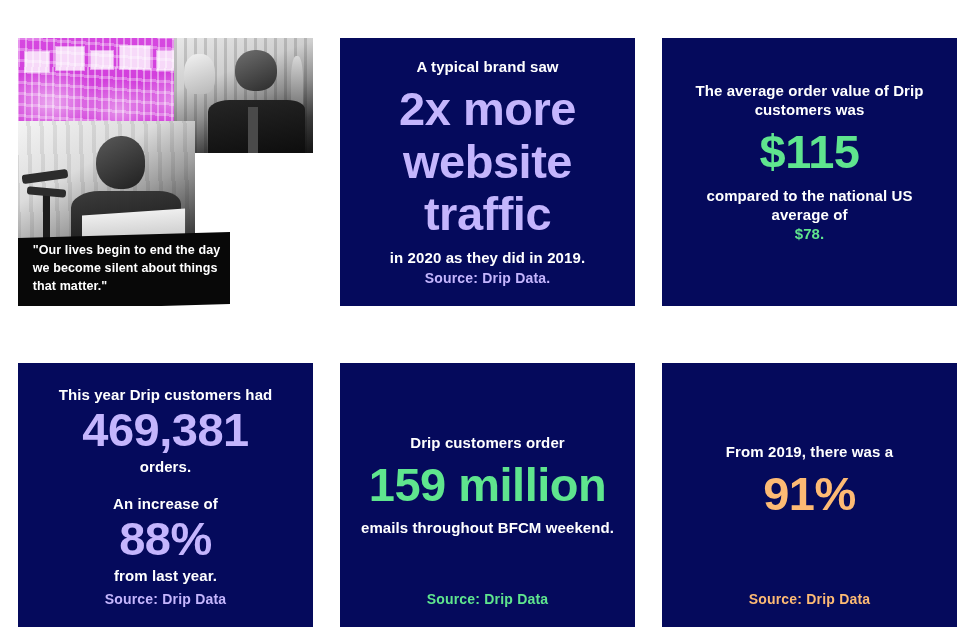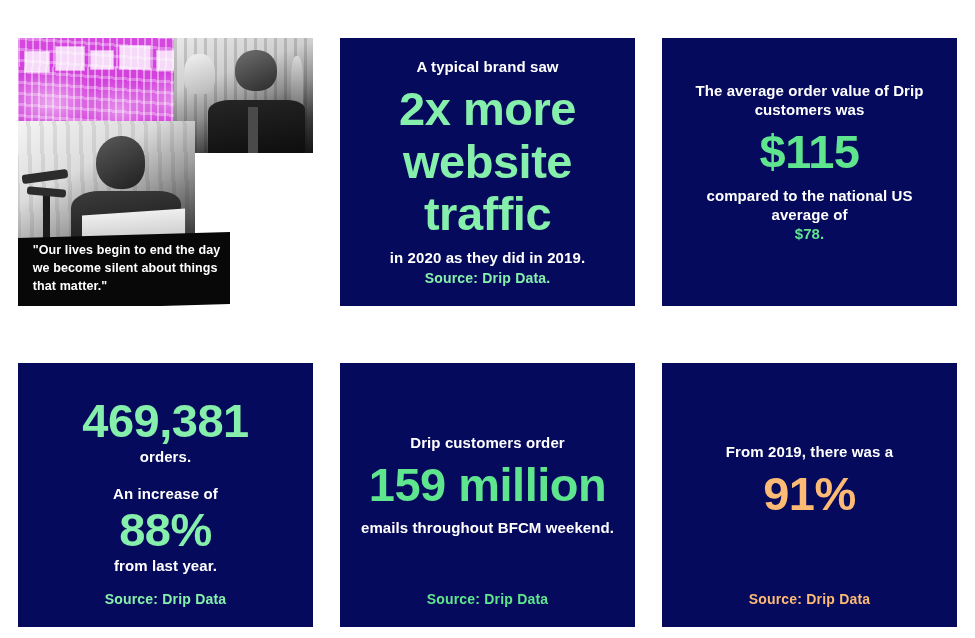--- a/index.html
+++ b/index.html
@@ -66,21 +66,21 @@
   .source {
     position: absolute;
     left: 0;
     right: 0;
     bottom: 20px;
     font-size: 14px;
     font-weight: 700;
     letter-spacing: .2px;
   }
 
-  .c-magenta { color: #86efac; }
+  .c-magenta { color: #c4b5fd; }
   .c-green   { color: #5fe58e; }
   .c-blue    { color: #fdba74; }
 
   
   .collage-inner {
     position: absolute;
     inset: 0;
     background: #ffffff;
   }
 
@@ -253,20 +253,21 @@
   <div class="card">
     <div class="lead">The average order value of Drip customers was</div>
     <div class="spacer-sm"></div>
     <div class="big c-green">$115</div>
     <div class="spacer-sm"></div>
     <div class="trail">compared to the national US average of</div>
     <div class="trail c-green">$78.</div>
   </div>
 
   <div class="card">
+    <div class="lead">This year Drip customers had</div>
     <div class="big c-magenta">469,381</div>
     <div class="trail">orders.</div>
     <div class="spacer-md"></div>
     <div class="lead">An increase of</div>
     <div class="big c-magenta">88%</div>
     <div class="trail">from last year.</div>
     <div class="source c-magenta">Source: Drip Data</div>
   </div>
 
   <div class="card">

